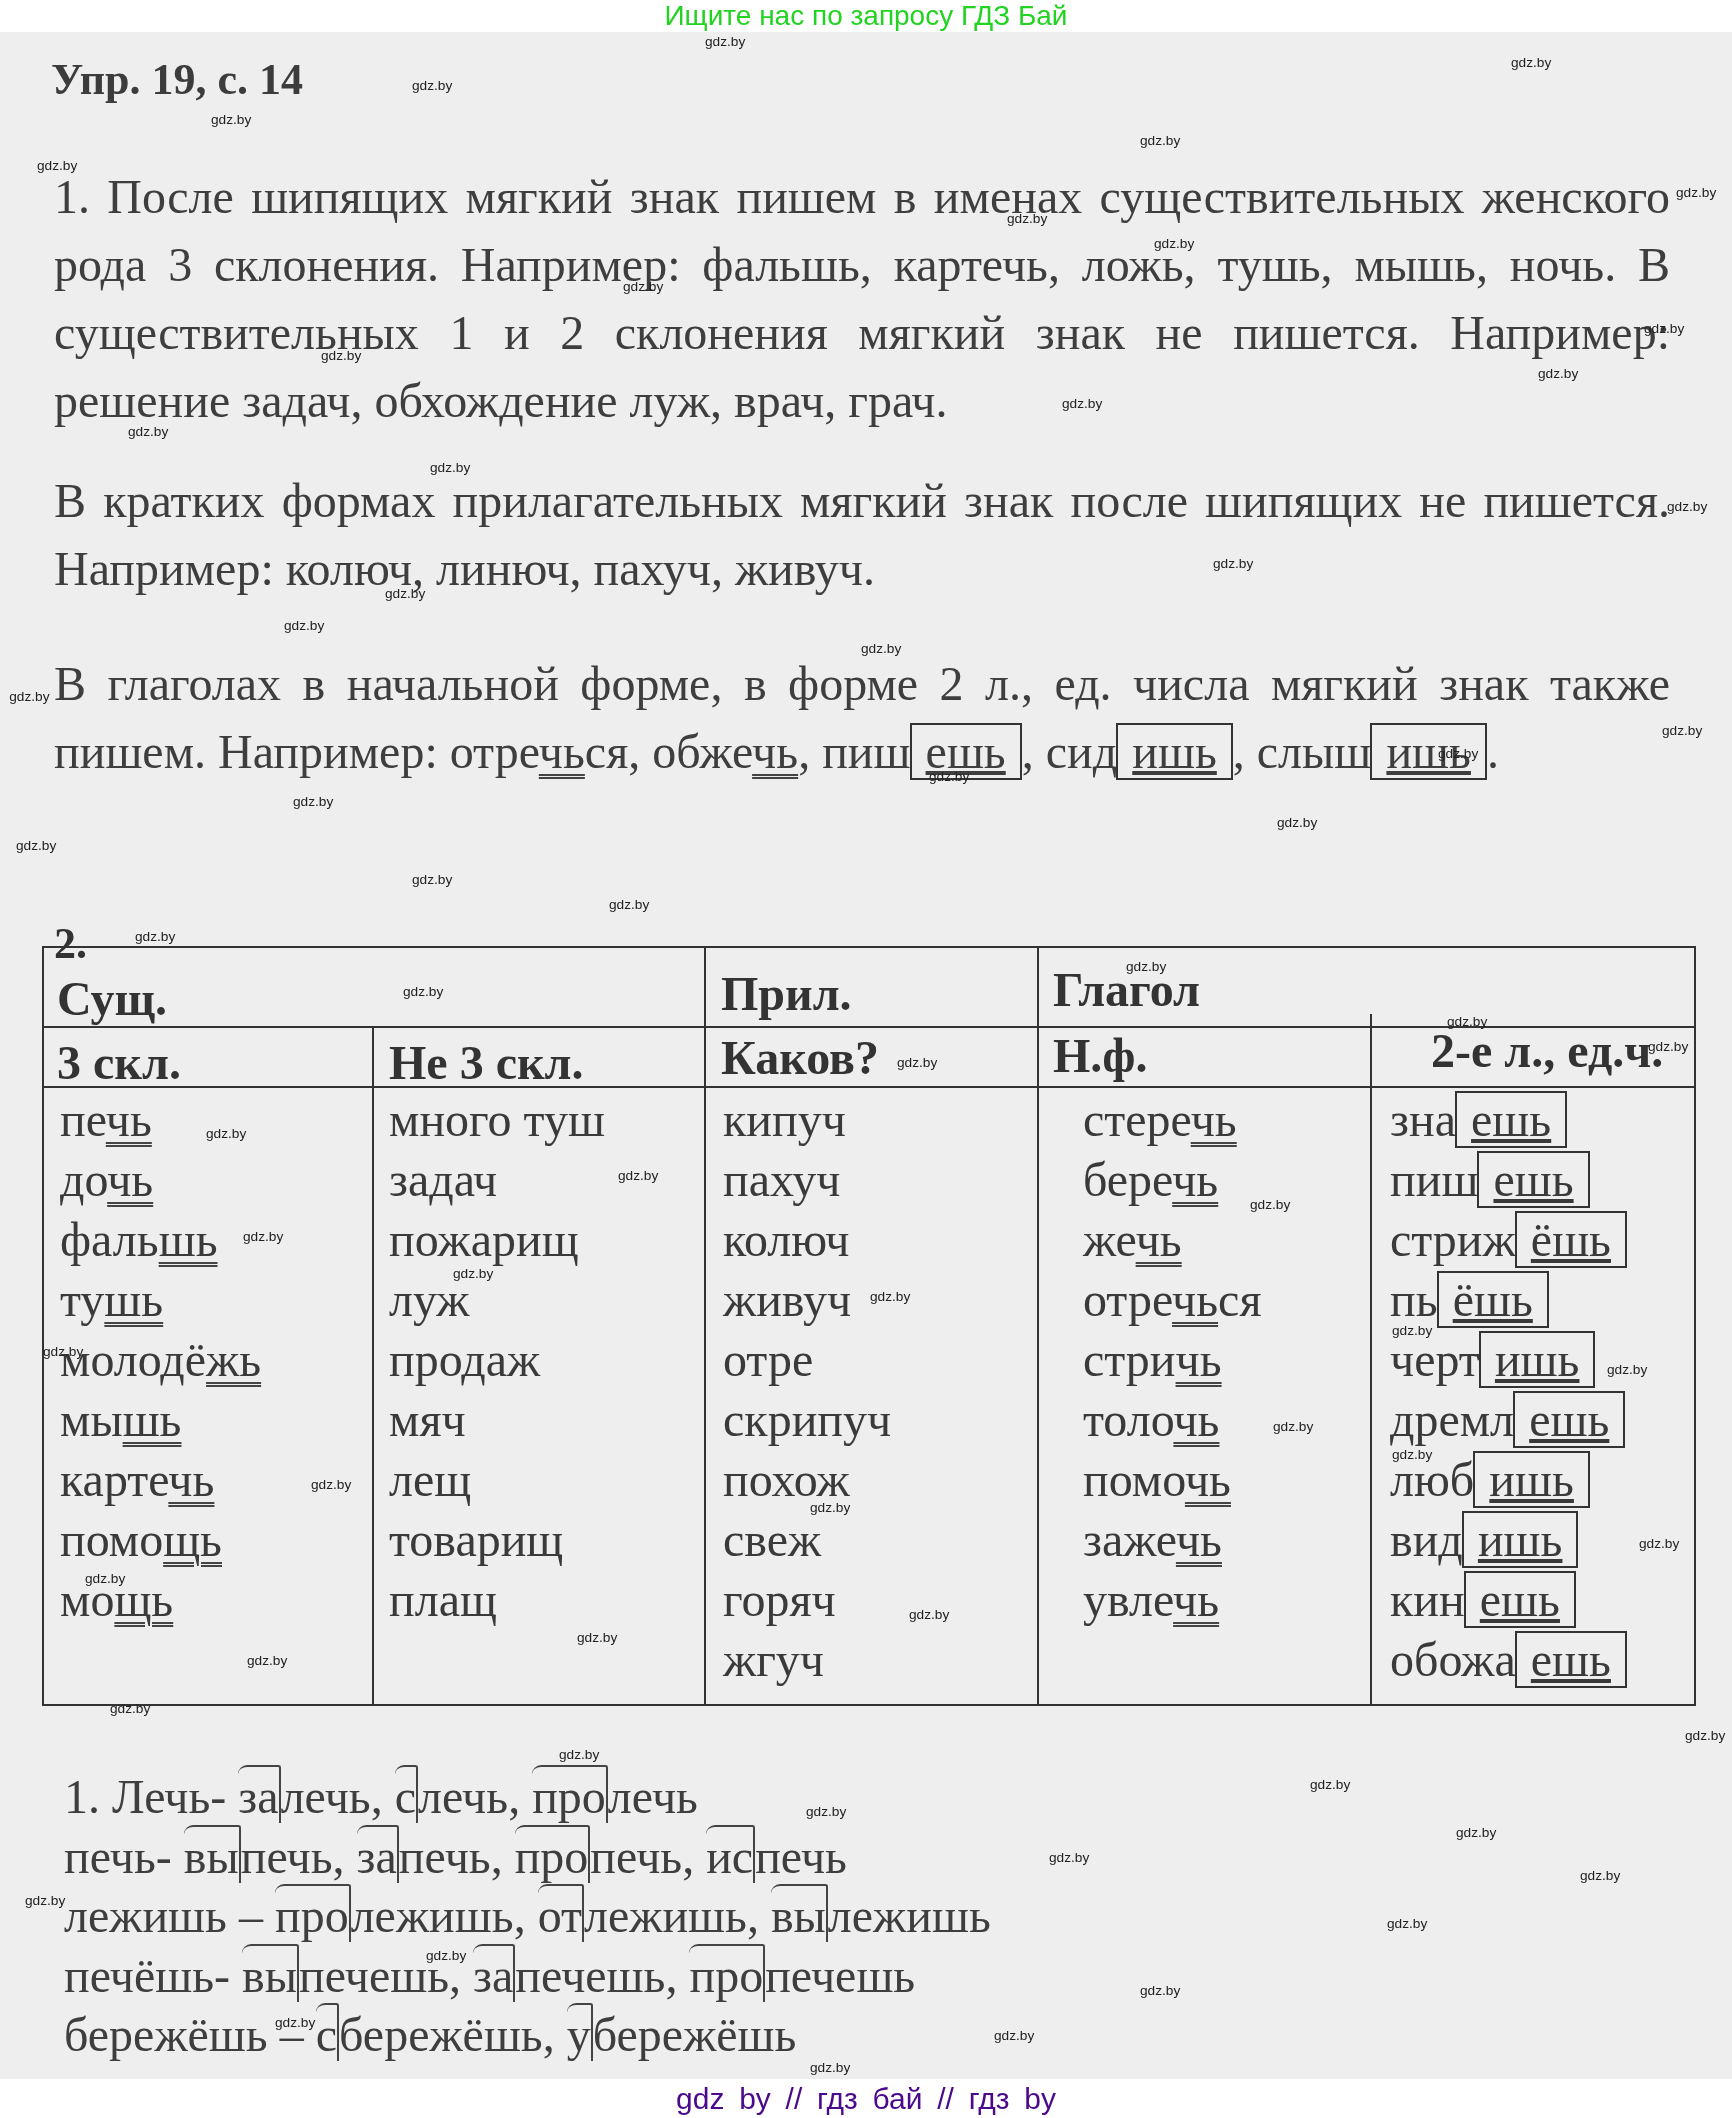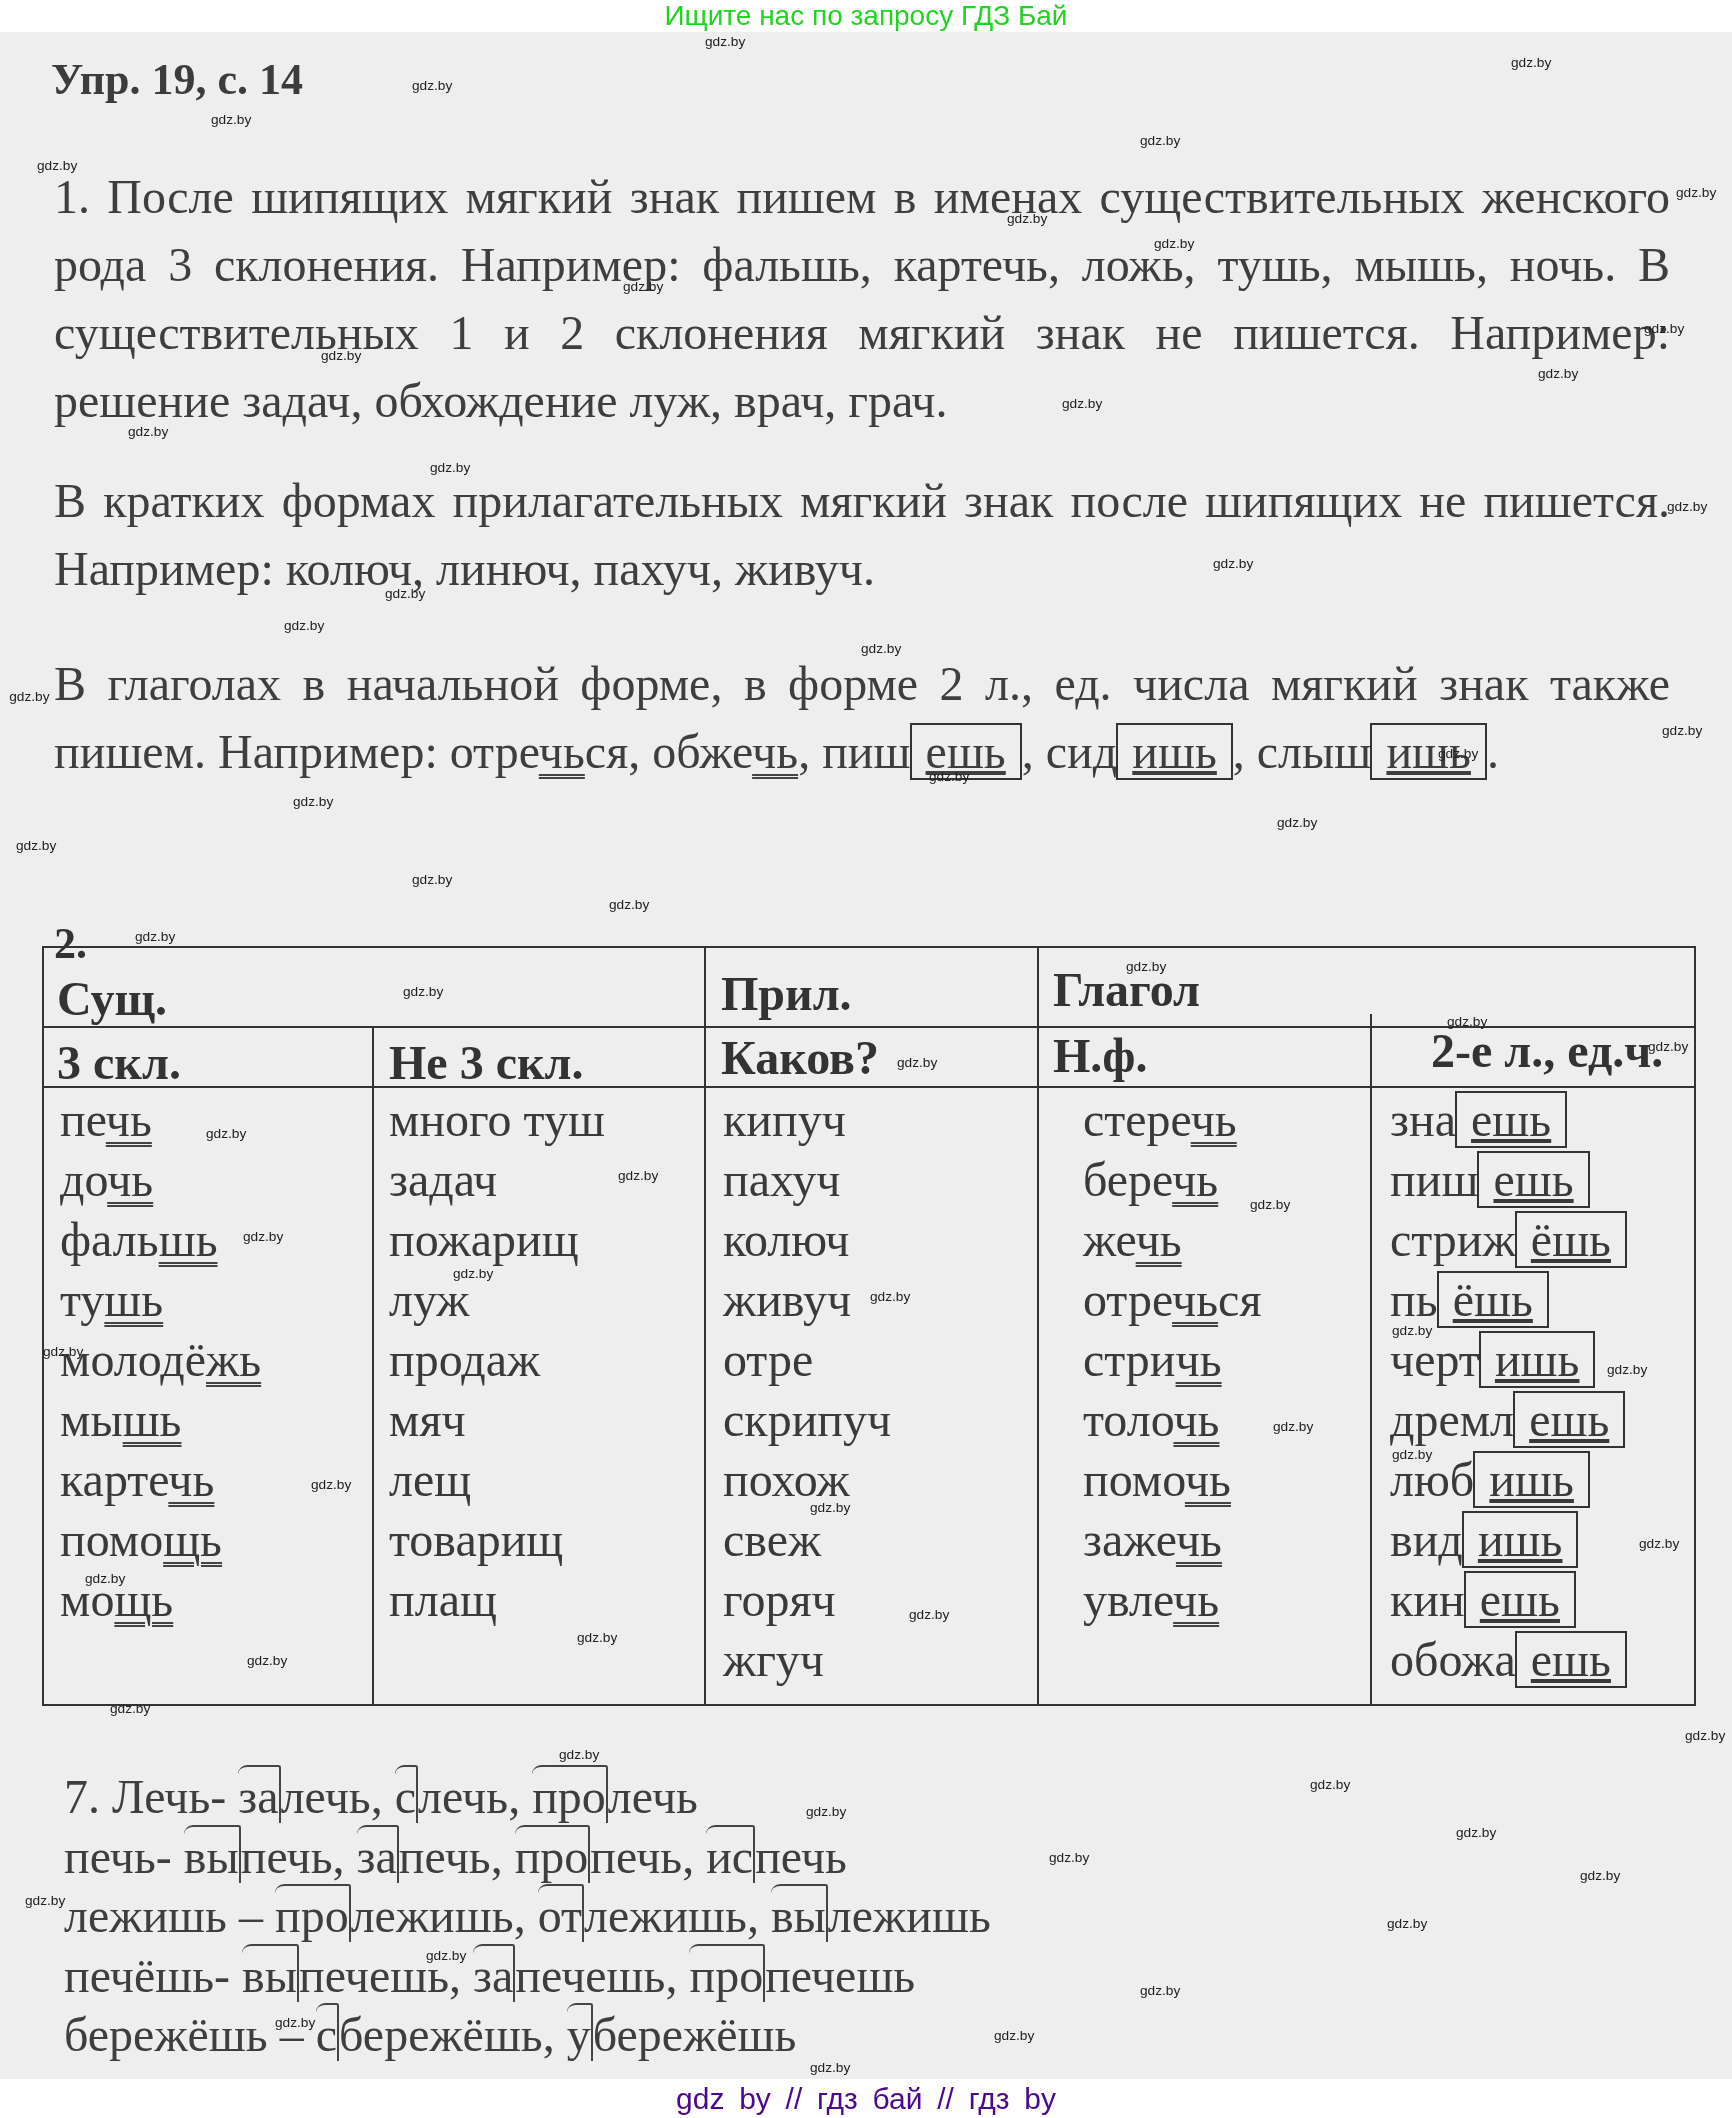--- a/index.html
+++ b/index.html
@@ -159,21 +159,21 @@
     <span class="w"><span>пь</span><span class="box">ёшь</span></span>
     <span class="w"><span>черт</span><span class="box">ишь</span></span>
     <span class="w"><span>дремл</span><span class="box">ешь</span></span>
     <span class="w"><span>люб</span><span class="box">ишь</span></span>
     <span class="w"><span>вид</span><span class="box">ишь</span></span>
     <span class="w"><span>кин</span><span class="box">ешь</span></span>
     <span class="w"><span>обожа</span><span class="box">ешь</span></span>
   </div>
 
 <div id="sec3">
-    <div class="ex3" style="top: 1767px;"><span>7. Лечь- </span><span class="arc">за</span><span>лечь</span><span>, </span><span class="arc">с</span><span>лечь</span><span>, </span><span class="arc">про</span><span>лечь</span></div>
+    <div class="ex3" style="top: 1767px;"><span>1. Лечь- </span><span class="arc">за</span><span>лечь</span><span>, </span><span class="arc">с</span><span>лечь</span><span>, </span><span class="arc">про</span><span>лечь</span></div>
     <div class="ex3" style="top: 1827px;"><span>печь- </span><span class="arc">вы</span><span>печь</span><span>, </span><span class="arc">за</span><span>печь</span><span>, </span><span class="arc">про</span><span>печь</span><span>, </span><span class="arc">ис</span><span>печь</span></div>
     <div class="ex3" style="top: 1886px;"><span>лежишь – </span><span class="arc">про</span><span>лежишь</span><span>, </span><span class="arc">от</span><span>лежишь</span><span>, </span><span class="arc">вы</span><span>лежишь</span></div>
     <div class="ex3" style="top: 1946px;"><span>печёшь- </span><span class="arc">вы</span><span>печешь</span><span>, </span><span class="arc">за</span><span>печешь</span><span>, </span><span class="arc">про</span><span>печешь</span></div>
     <div class="ex3" style="top: 2005px;"><span>бережёшь – </span><span class="arc">с</span><span>бережёшь</span><span>, </span><span class="arc">у</span><span>бережёшь</span></div>
   </div>
 
 <div class="bottom-banner">gdz by  //  гдз бай  //  гдз by</div>
 
 <div id="wms">
     <div class="wm" style="left: 705px; top: 34px;">gdz.by</div>

